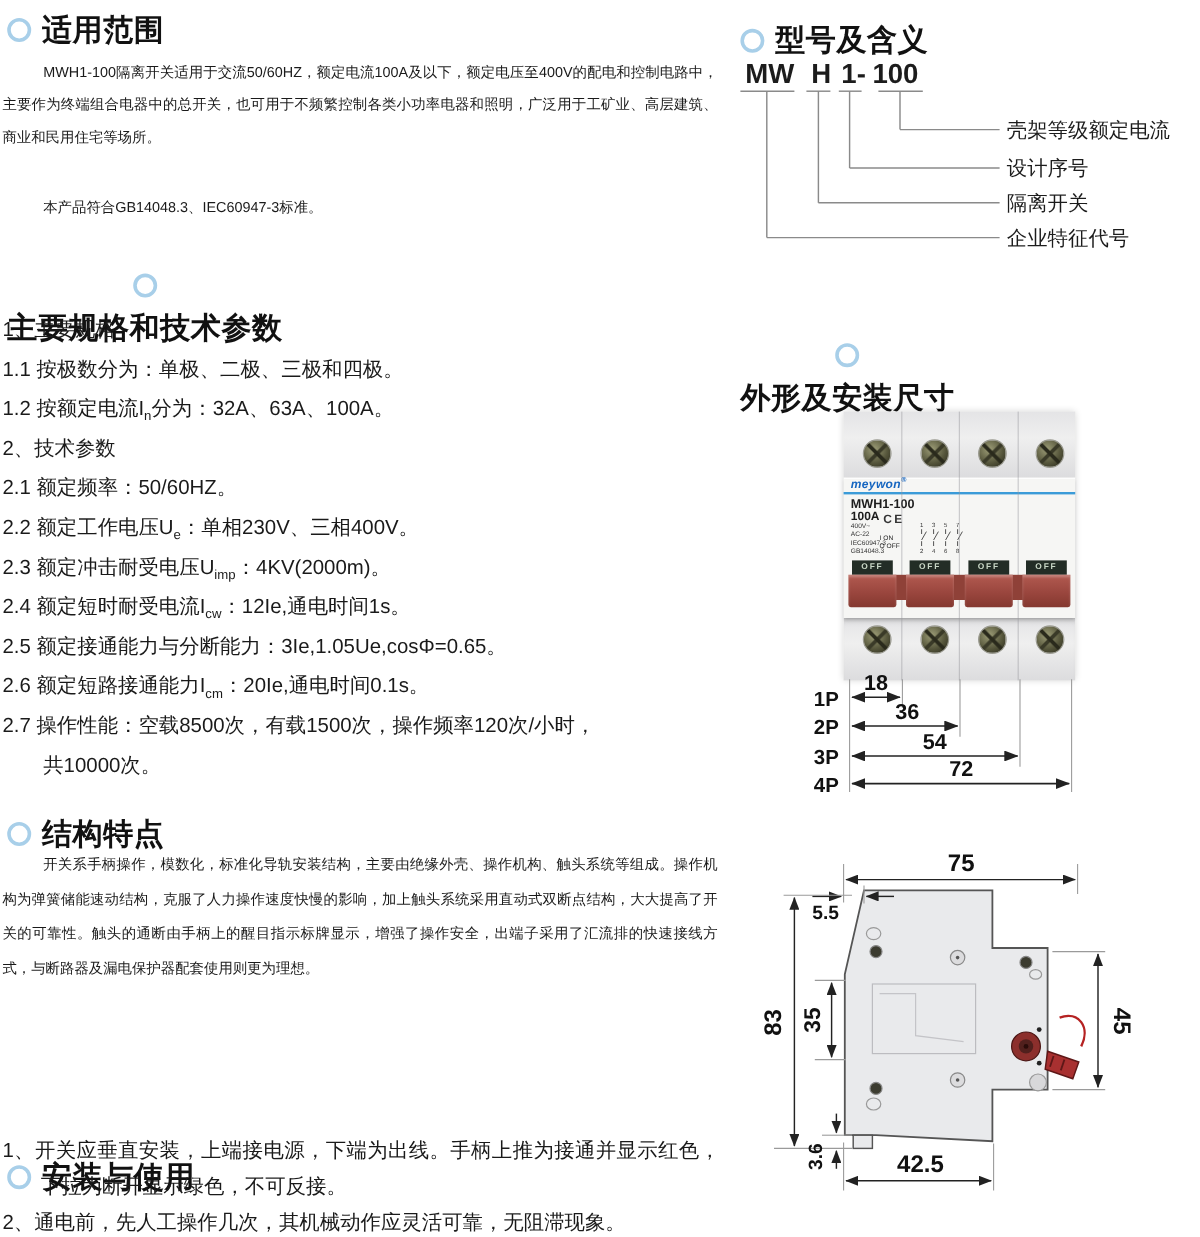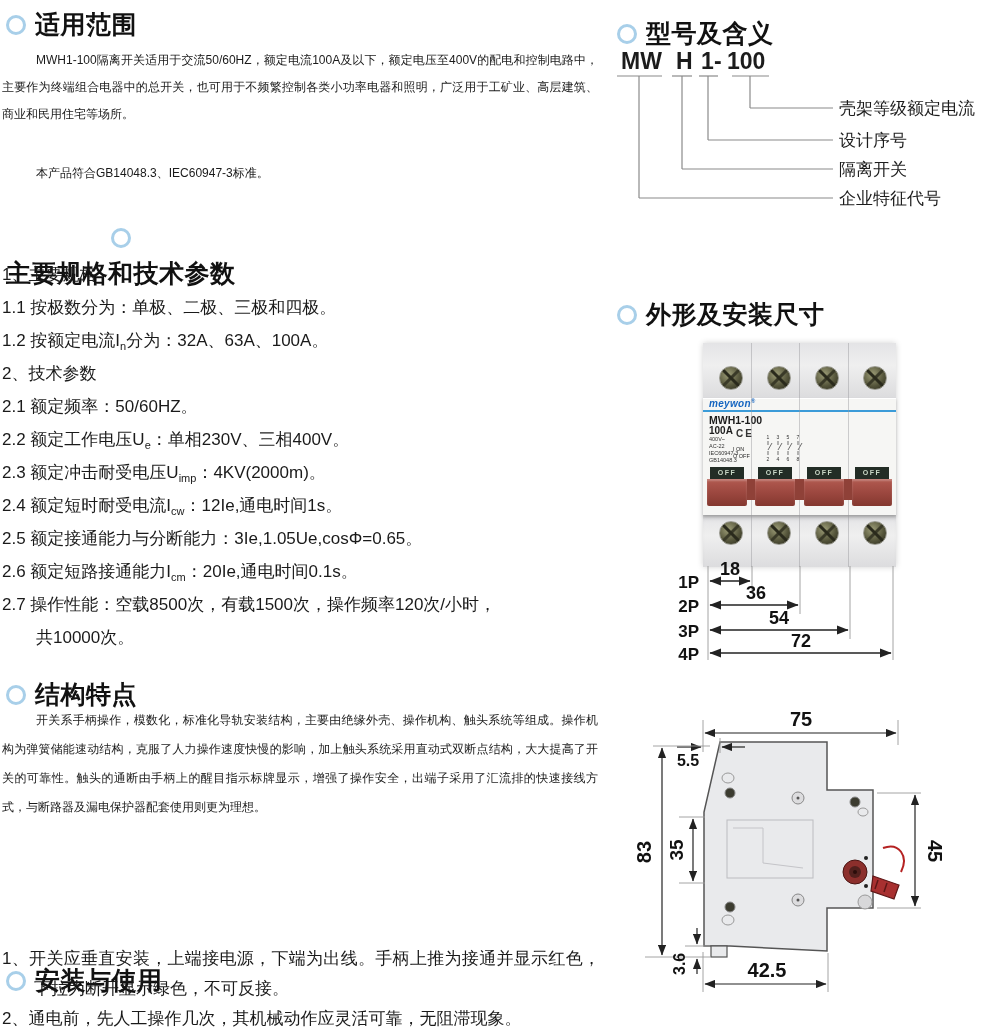--- a/index.html
+++ b/index.html
@@ -132,21 +132,21 @@
           <line x1="24" y1="158" x2="218" y2="158"></line>
       </g>
       <g fill="#1c1c1c" font-size="17">
         <text x="224" y="74">壳架等级额定电流</text>
         <text x="224" y="106">设计序号</text>
         <text x="224" y="135">隔离开关</text>
         <text x="224" y="164">企业特征代号</text>
       </g>
     </svg>
 
-    <div class="sec-h" style="top:298px;">
+    <div class="sec-h" style="top:286px;flex-direction:column;">
       <span class="ring"></span>
       <h2>外形及安装尺寸</h2>
     </div>
 
     <div class="photo">
       <div class="pole-sep" style="left:48px;"></div>
       <div class="pole-sep" style="left:96px;"></div>
       <div class="pole-sep" style="left:145px;"></div>
 
       <div class="term top">

